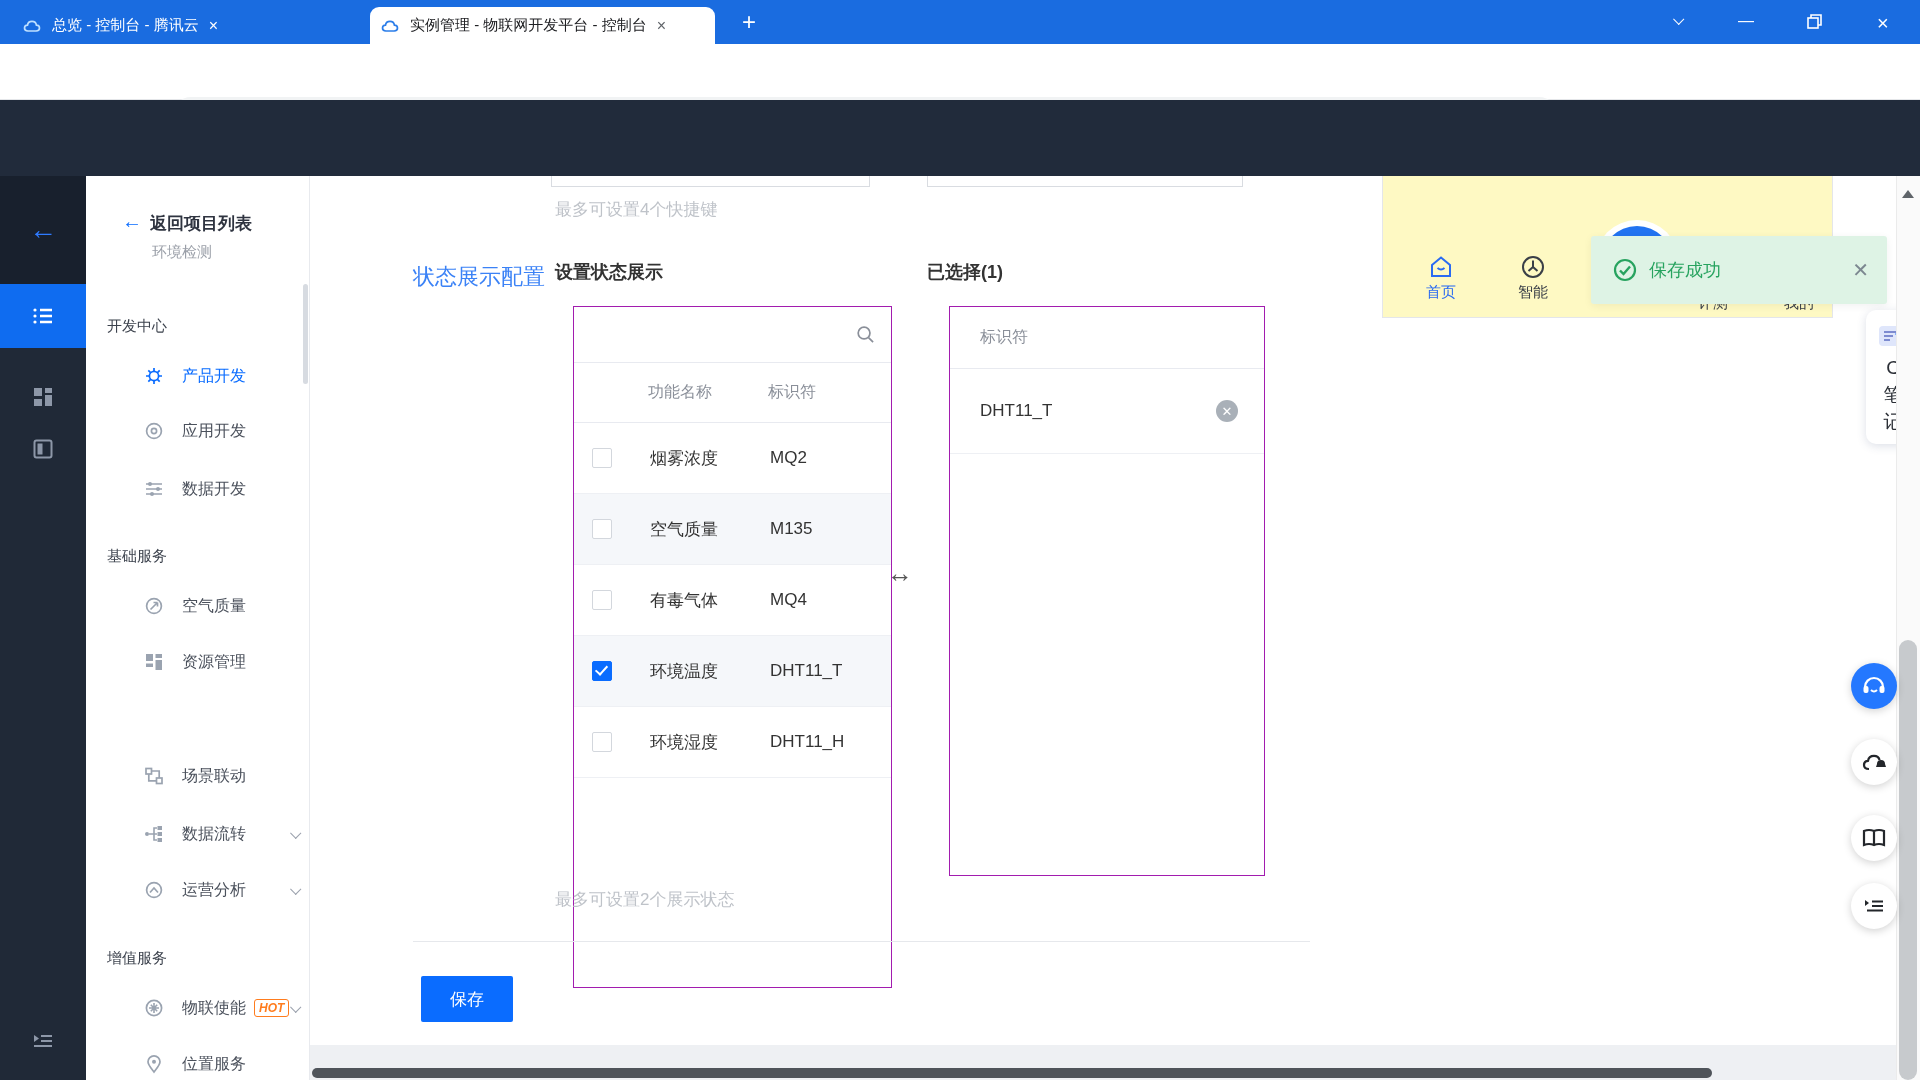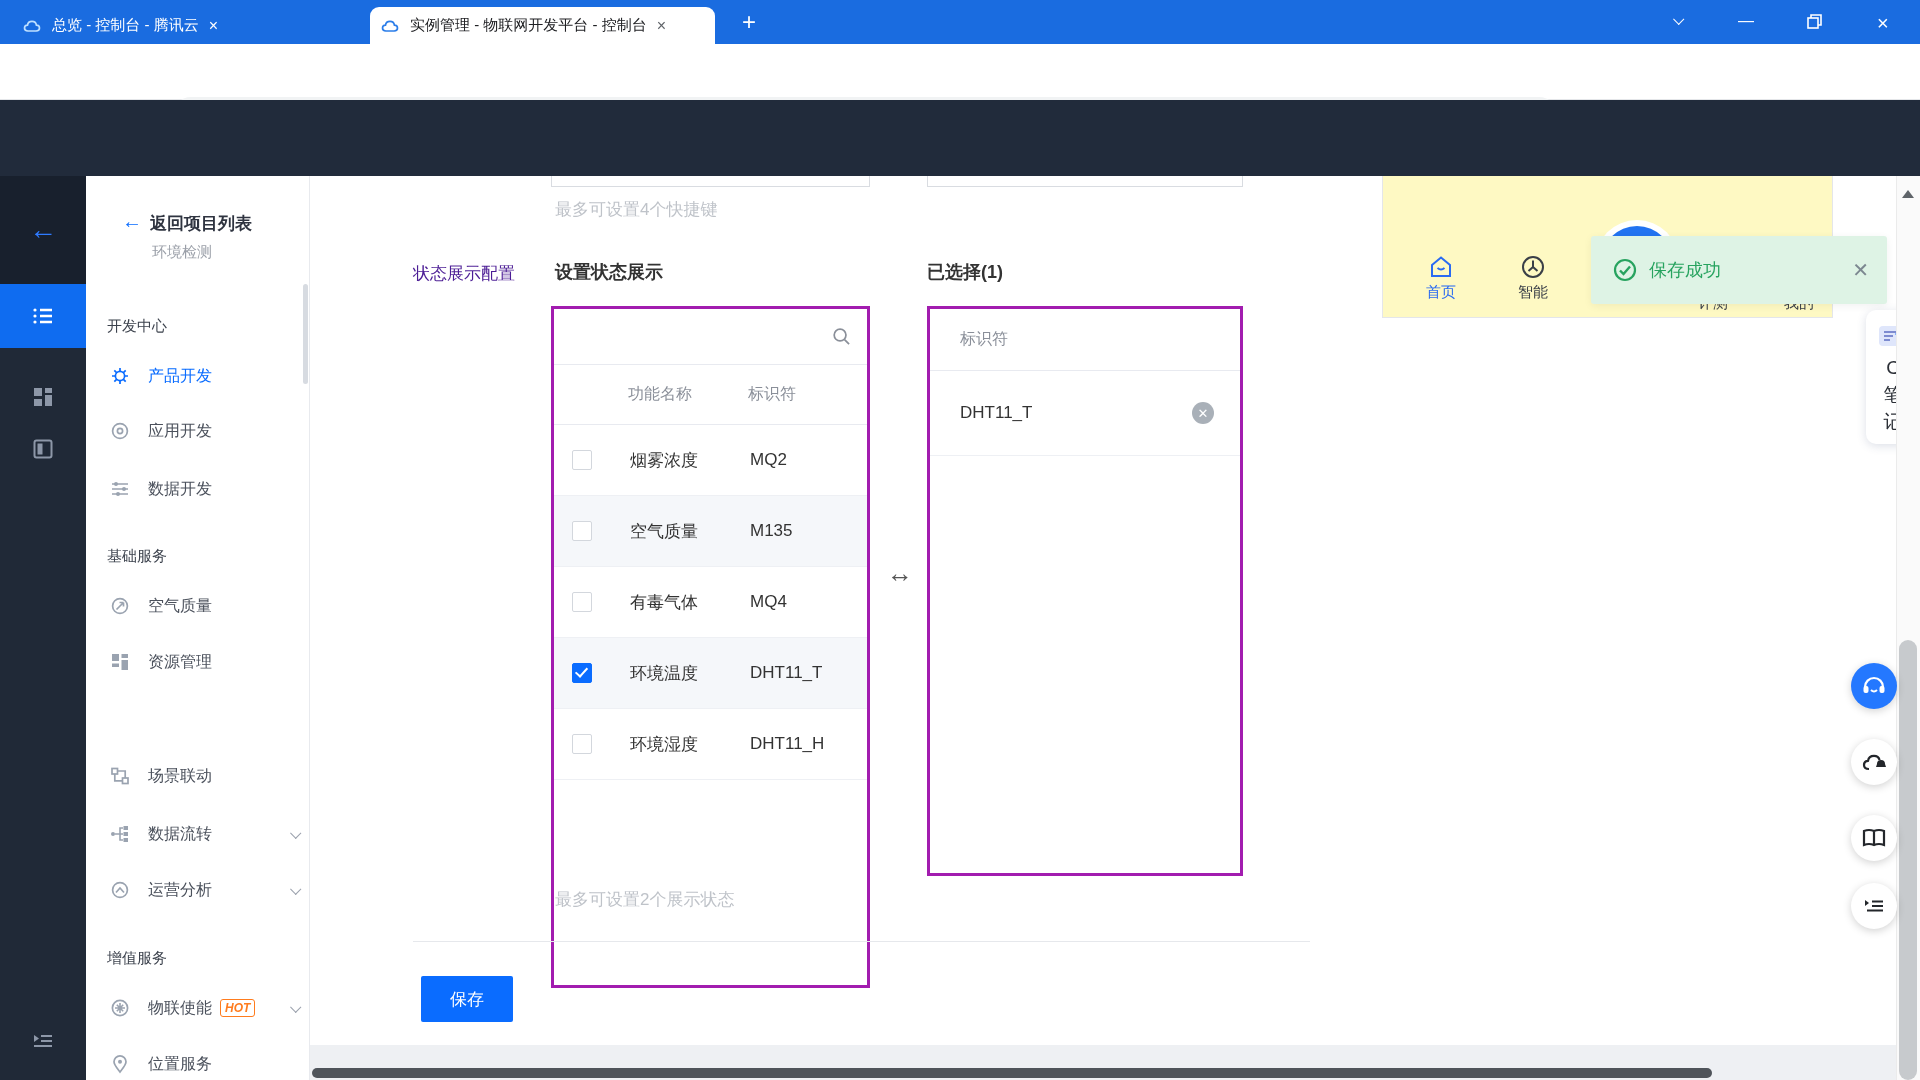--- a/index.html
+++ b/index.html
@@ -28,31 +28,31 @@
   #navsearch{left:838px;top:118px;width:270px;height:40px;background:#2e3950;display:flex;align-items:center;justify-content:space-between;padding:0 14px;box-sizing:border-box;}
   #navsearch span{color:#76809a;font-size:15px;}
   
   #rail{left:0;top:176px;width:86px;height:904px;background:#202937;}
   #railtop{left:0;top:0;width:86px;height:108px;background:#18202d;display:flex;align-items:center;justify-content:center;}
   .railcell{width:86px;display:flex;align-items:center;justify-content:center;}
   #railactive{left:0;top:108px;height:64px;background:#0f6cf0;}
   
   #sidebar{left:86px;top:176px;width:224px;height:904px;background:#fff;border-right:1px solid #e8eaee;box-sizing:border-box;}
   .sb-section{position:absolute;left:21px;font-size:15px;color:#3c424d;}
-  .sb-item{position:absolute;left:0;width:224px;height:40px;display:flex;align-items:center;font-size:16px;color:#4b515c;}
+  .sb-item{position:absolute;left:0;width:224px;height:40px;display:flex;align-items:center;font-size:16px;color:#4b515c;padding-left:34px;}
   .sb-item .ic{width:20px;height:20px;margin-left:24px;margin-right:18px;flex:0 0 auto;}
   .sb-item.active{color:#0a6cff;}
   .sb-chev{position:absolute;left:205px;color:#9aa0ac;}
   .hot{display:inline-block;margin-left:8px;border:1px solid #ff7c1e;color:#ff7c1e;font-size:12px;font-weight:bold;font-style:italic;padding:0 4px;border-radius:3px;line-height:16px;}
   
   #content{left:310px;top:176px;width:1586px;height:869px;background:#fff;overflow:hidden;}
   .cutbox{position:absolute;height:44px;border:1px solid #d9dce1;background:#fff;box-sizing:border-box;}
   .hint{color:#bfc3c9;font-size:17px;}
   .coltitle{font-size:18px;font-weight:bold;color:#333;}
-  .panel{position:absolute;border:3px solid #a21caf;background:#fff;box-sizing:border-box;}
+  .panel{position:absolute;border:1px solid #a21caf;background:#fff;box-sizing:border-box;margin-left:22px;}
   #searchrow{height:56px;border-bottom:1px solid #e8eaf0;display:flex;align-items:center;justify-content:flex-end;padding-right:16px;box-sizing:border-box;}
   #thead{height:60px;display:flex;align-items:center;border-bottom:1px solid #e8eaf0;color:#8a8f99;font-size:16px;box-sizing:border-box;}
   .trow{height:71px;display:flex;align-items:center;font-size:17px;color:#333;border-bottom:1px solid #eef0f4;box-sizing:border-box;}
   .trow:nth-child(even){background:#f5f7fa;}
   .cb{width:18px;height:18px;border:1px solid #d3d7dd;background:#fff;margin-left:18px;border-radius:2px;flex:0 0 auto;position:relative;}
   .cb.on{background:#0a6cff;border-color:#0a6cff;}
   .cb.on:after{content:"";position:absolute;left:5px;top:1px;width:5px;height:10px;border-right:2.4px solid #fff;border-bottom:2.4px solid #fff;transform:rotate(42deg);}
   .cname{margin-left:38px;width:120px;}
   .cident{margin-left:0;}
   #savebtn{left:111px;top:800px;width:92px;height:46px;background:#0a6cff;color:#fff;font-size:17px;display:flex;align-items:center;justify-content:center;border-radius:2px;}
@@ -319,21 +319,21 @@
     <span>位置服务</span>
   </div>
 </div>
 <div class="abs" id="sbthumb"></div>
 
 <div class="abs" id="content">
   <div class="cutbox" style="left:241px;top:-33px;width:319px;"></div>
   <div class="cutbox" style="left:617px;top:-33px;width:316px;"></div>
   <div class="abs hint" style="left:245px;top:22px;">最多可设置4个快捷键</div>
 
-  <div class="abs" style="left:103px;top:86px;font-size:17px;color:#4c1d95;">状态展示配置</div>
+  <div class="abs" style="left:103px;top:86px;font-size:22px;color:#3b82f6;">状态展示配置</div>
   <div class="abs coltitle" style="left:245px;top:84px;">设置状态展示</div>
   <div class="abs coltitle" style="left:617px;top:84px;">已选择(1)</div>
 
   <div class="panel" style="left:241px;top:130px;width:319px;height:682px;">
     <div id="searchrow">
       <svg width="19" height="19" viewBox="0 0 20 20">
           <circle cx="8.5" cy="8.5" r="6.2" fill="none" stroke="#8a8f99" stroke-width="1.8"></circle>
           <path d="M13.2 13.2 L18 18" stroke="#8a8f99" stroke-width="1.8"></path>
         </svg>
     </div>

